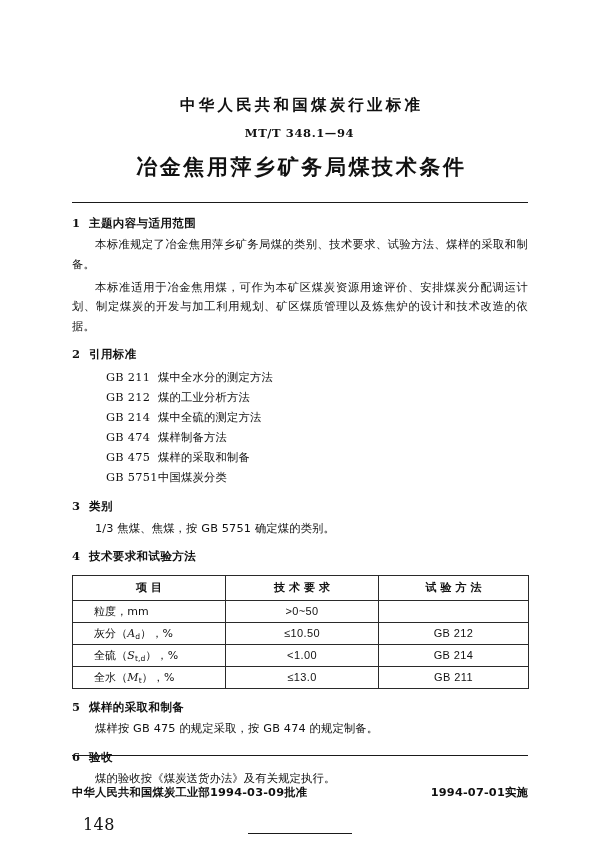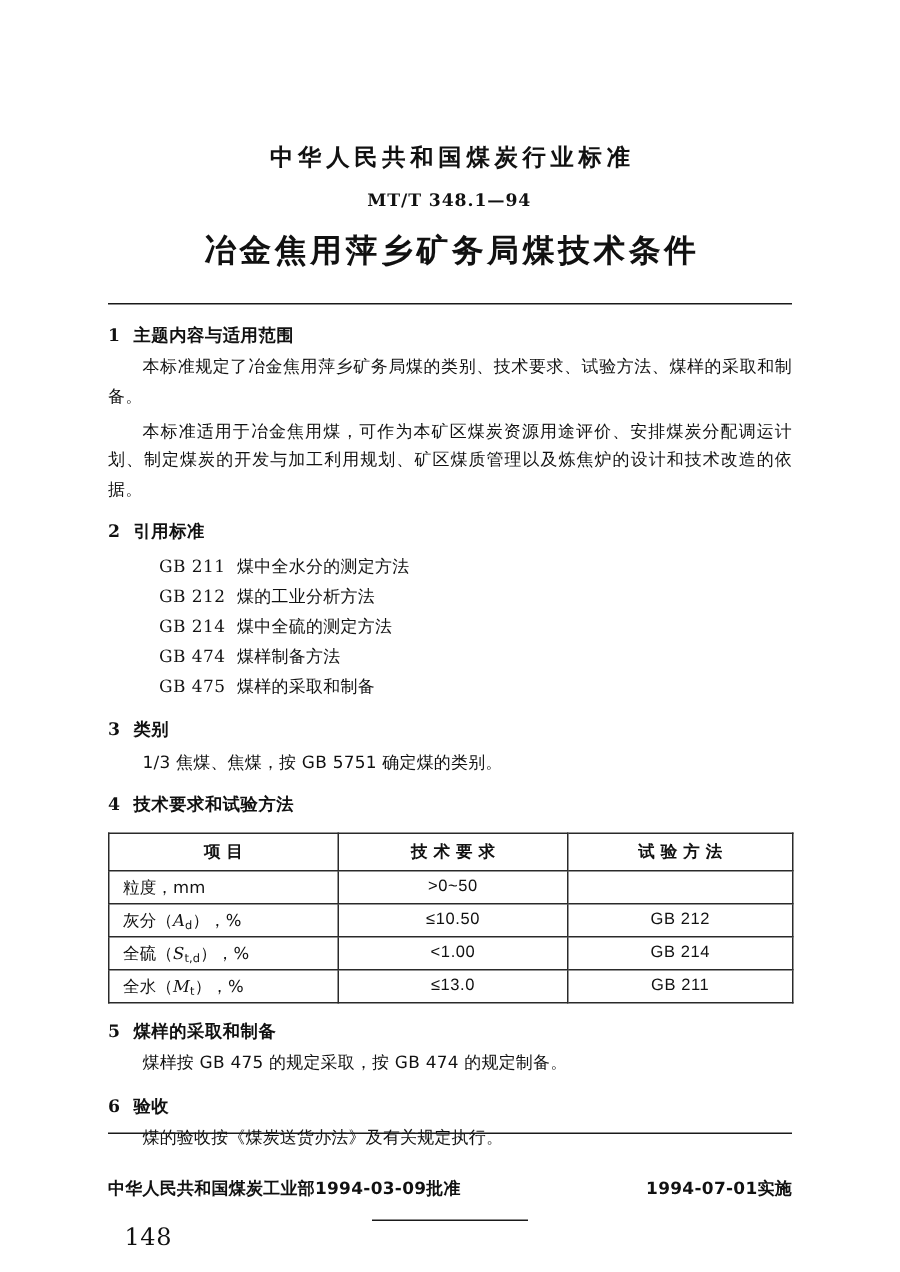--- a/index.html
+++ b/index.html
@@ -137,21 +137,21 @@
   table.spec thead th {
     text-align: center;
     font-weight: bold;
     letter-spacing: 4px;
     text-indent: 4px;
     height: 24px;
   }
   table.spec tbody td.item {
     text-align: left;
     letter-spacing: 0.1px;
-    padding-left: 9px;
+    padding-left: 21px;
   }
   table.spec tbody td.req,
   table.spec tbody td.method {
     text-align: center;
     font-family: Liberation Sans, sans-serif;
     letter-spacing: 0.4px;
   }
   .col-item  { width: 153px; }
   .col-req   { width: 153px; }
   .col-meth  { width: 150px; }
@@ -247,20 +247,23 @@
             <span class="ref-code">GB 212</span><span class="ref-name">煤的工业分析方法</span>
           </div>
           <div class="ref-row">
             <span class="ref-code">GB 214</span><span class="ref-name">煤中全硫的测定方法</span>
           </div>
           <div class="ref-row">
             <span class="ref-code">GB 474</span><span class="ref-name">煤样制备方法</span>
           </div>
           <div class="ref-row">
             <span class="ref-code">GB 475</span><span class="ref-name">煤样的采取和制备</span>
+          </div>
+          <div class="ref-row">
+            <span class="ref-code">GB 5751</span><span class="ref-name">中国煤炭分类</span>
           </div>
         </div>
       </div>
 
       <div class="sec">
         <div class="sec-head">
           <span class="sec-num">3</span><span>类别</span>
         </div>
         <div class="para indent">1/3 焦煤、焦煤，按 GB 5751 确定煤的类别。</div>
       </div>

